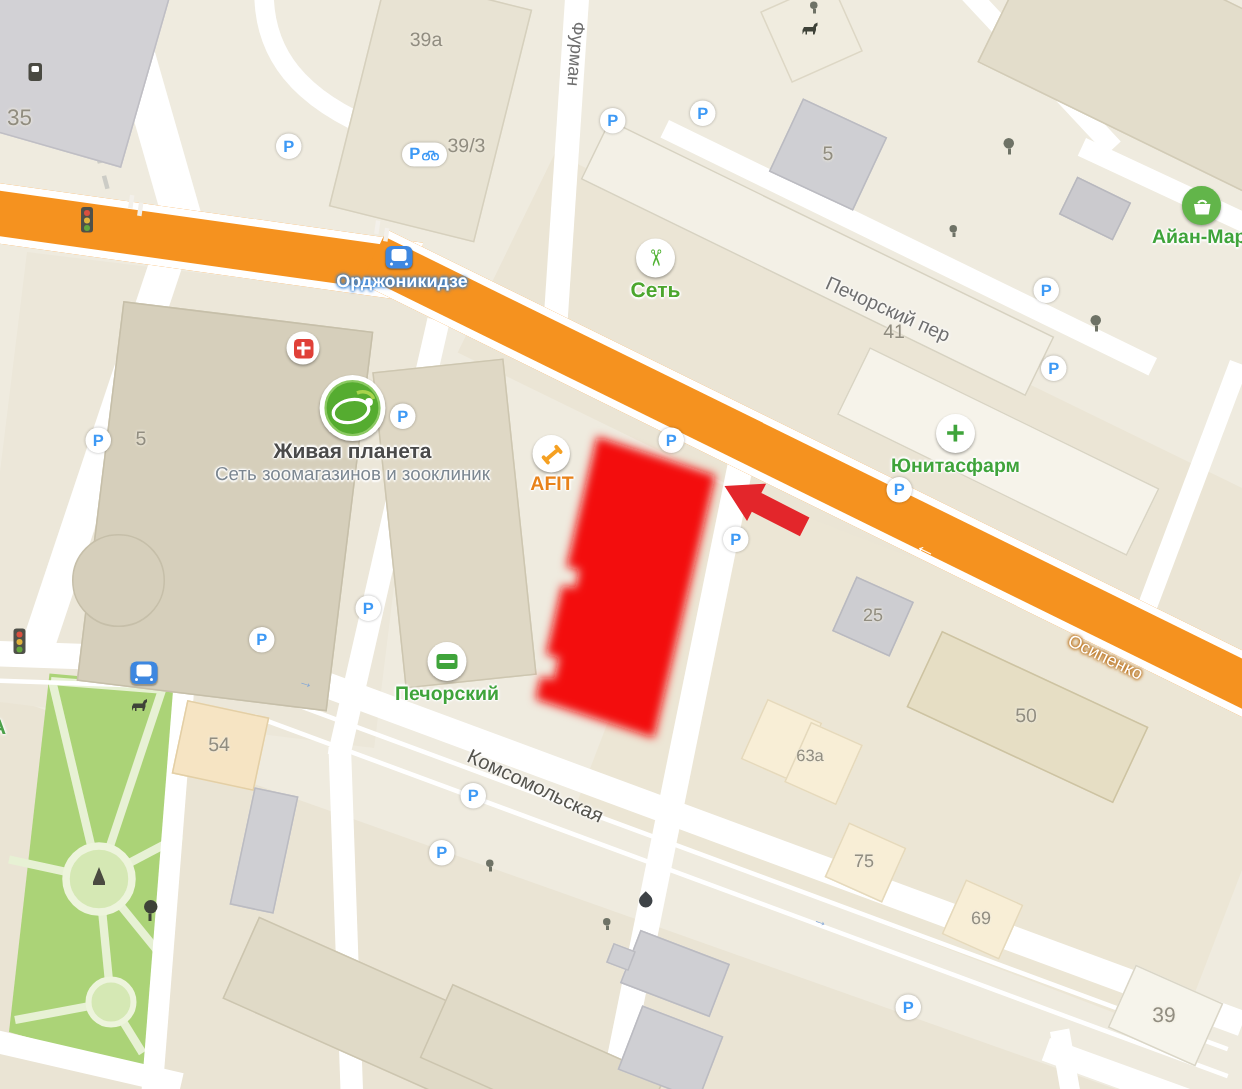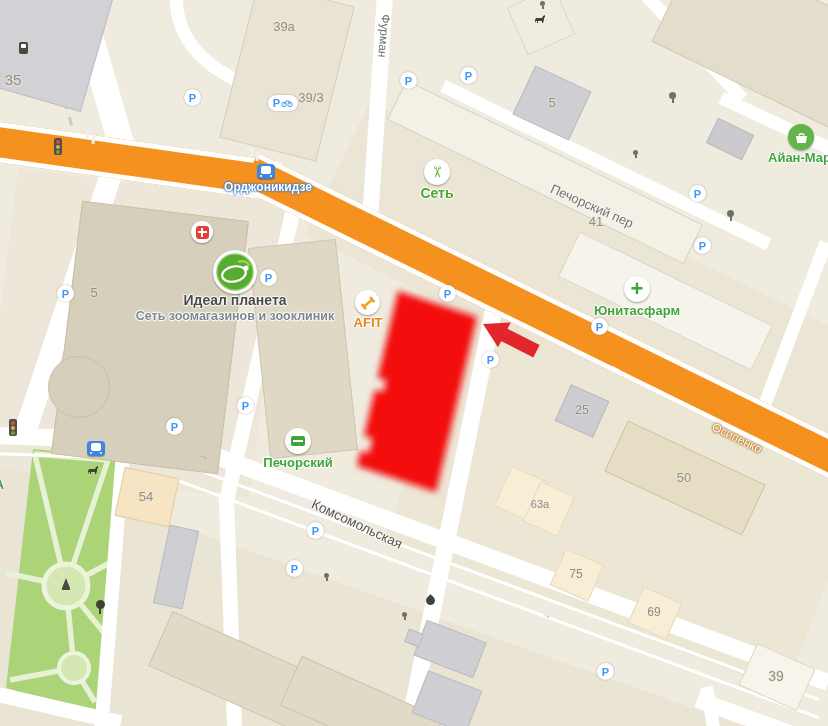--- a/index.html
+++ b/index.html
@@ -238,22 +238,22 @@
   <div class="abs" style="left:542px;top:609px;color:#85A8D8;font-size:10px;transform:rotate(19deg)">→</div>
 
   <div class="pic" style="left:213px;top:250px;width:44px;height:44px">
     <svg width="38" height="38" viewBox="0 0 38 38">
       <circle cx="19" cy="19" r="18" fill="#55AC30" stroke="#8BC963" stroke-width="1.5"></circle>
       <ellipse cx="18" cy="21" rx="12" ry="7.5" fill="none" stroke="#fff" stroke-width="2.2" transform="rotate(-12 18 21)"></ellipse>
       <circle cx="30" cy="15" r="2.6" fill="#fff"></circle>
       <path d="M22,9 C27,7 32,9 33,13" fill="none" stroke="#A7D34C" stroke-width="2.4"></path>
     </svg>
   </div>
-  <div class="pt" style="left:235px;top:300px;font-size:14px;color:#4A4A4A;transform:translate(-50%,-50%)">Идеал планета</div>
-  <div class="pt" style="left:235px;top:316px;font-size:12.5px;font-weight:bold;color:#7C8791;transform:translate(-50%,-50%)">Сеть зоомагазинов и зооклиник</div>
+  <div class="pt" style="left:235px;top:300px;font-size:14px;color:#4A4A4A;transform:translate(-50%,-50%)">Живая планета</div>
+  <div class="pt" style="left:235px;top:316px;font-size:12.5px;font-weight:normal;color:#7C8791;transform:translate(-50%,-50%)">Сеть зоомагазинов и зооклиник</div>
 
   <div class="pic" style="left:191px;top:221px;width:22px;height:22px">
     <div style="position:relative;width:13px;height:13px;background:#E04038;border-radius:3px">
       <div style="position:absolute;left:5.5px;top:2px;width:2px;height:9px;background:#fff"></div>
       <div style="position:absolute;left:2px;top:5.5px;width:9px;height:2px;background:#fff"></div>
     </div>
   </div>
 
   <div class="pic" style="left:424px;top:159px;width:26px;height:26px">
     <span style="color:#52B335;font-size:15px;transform:rotate(90deg)">✂</span>

